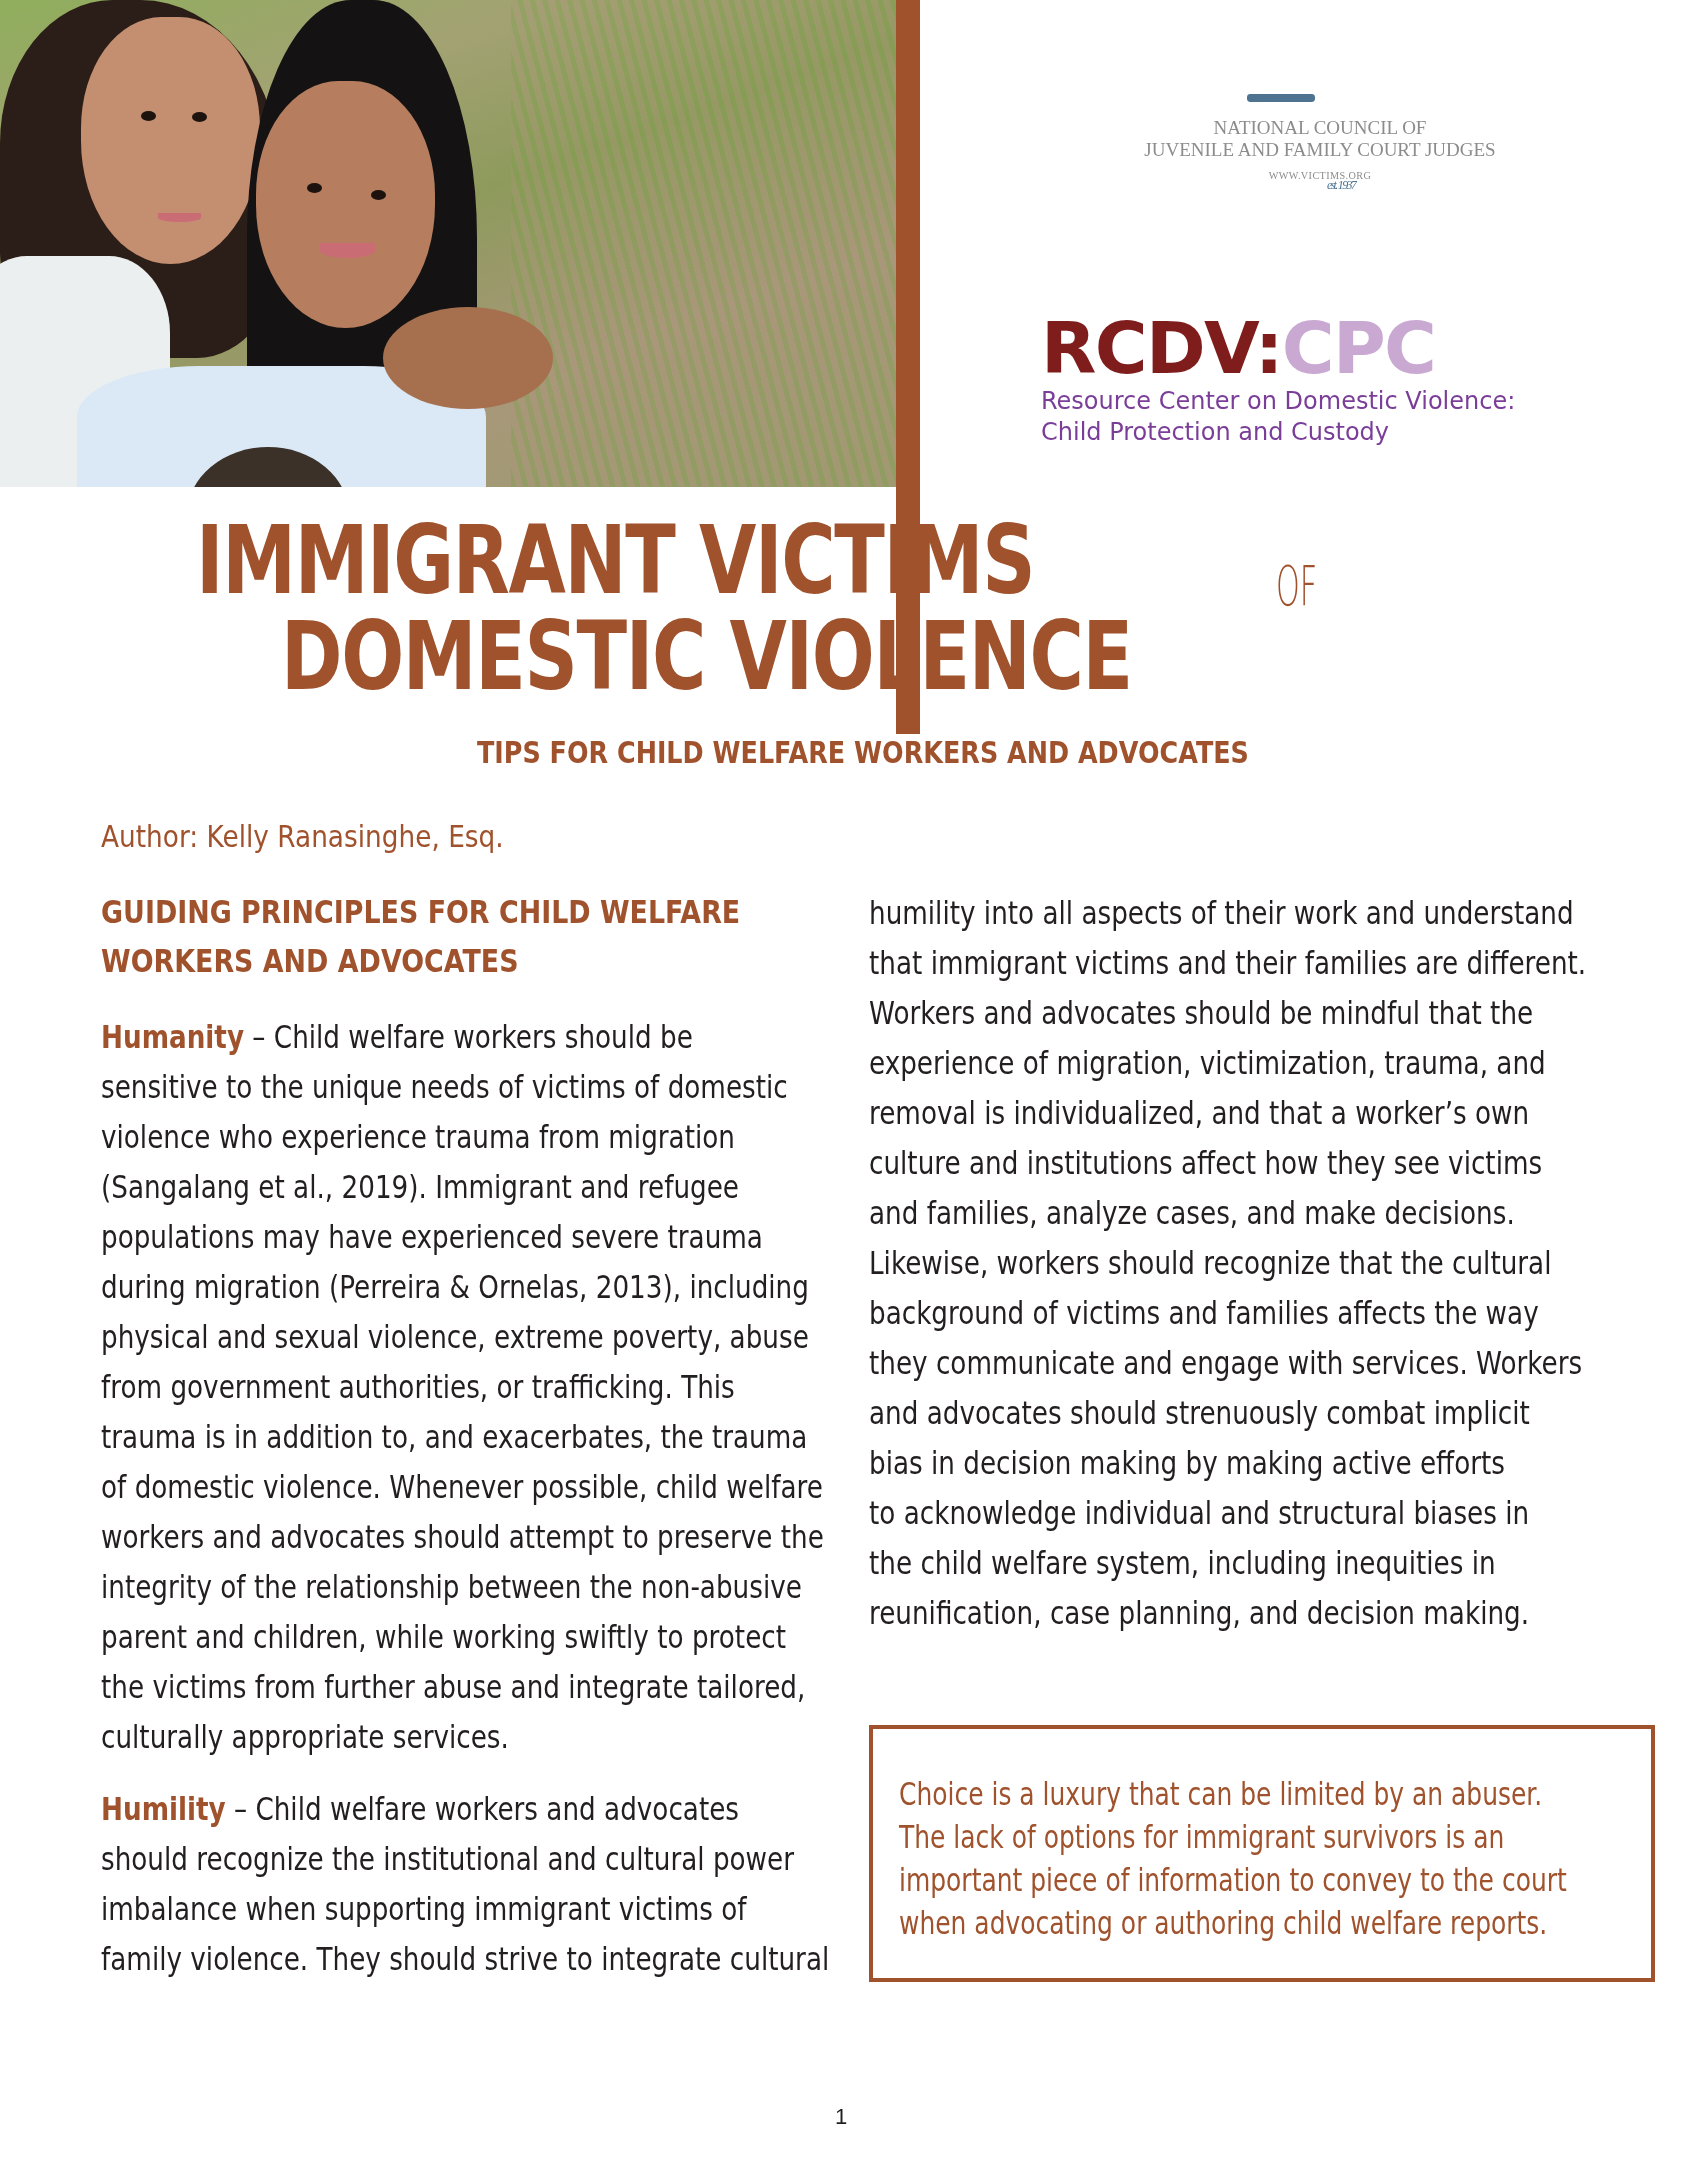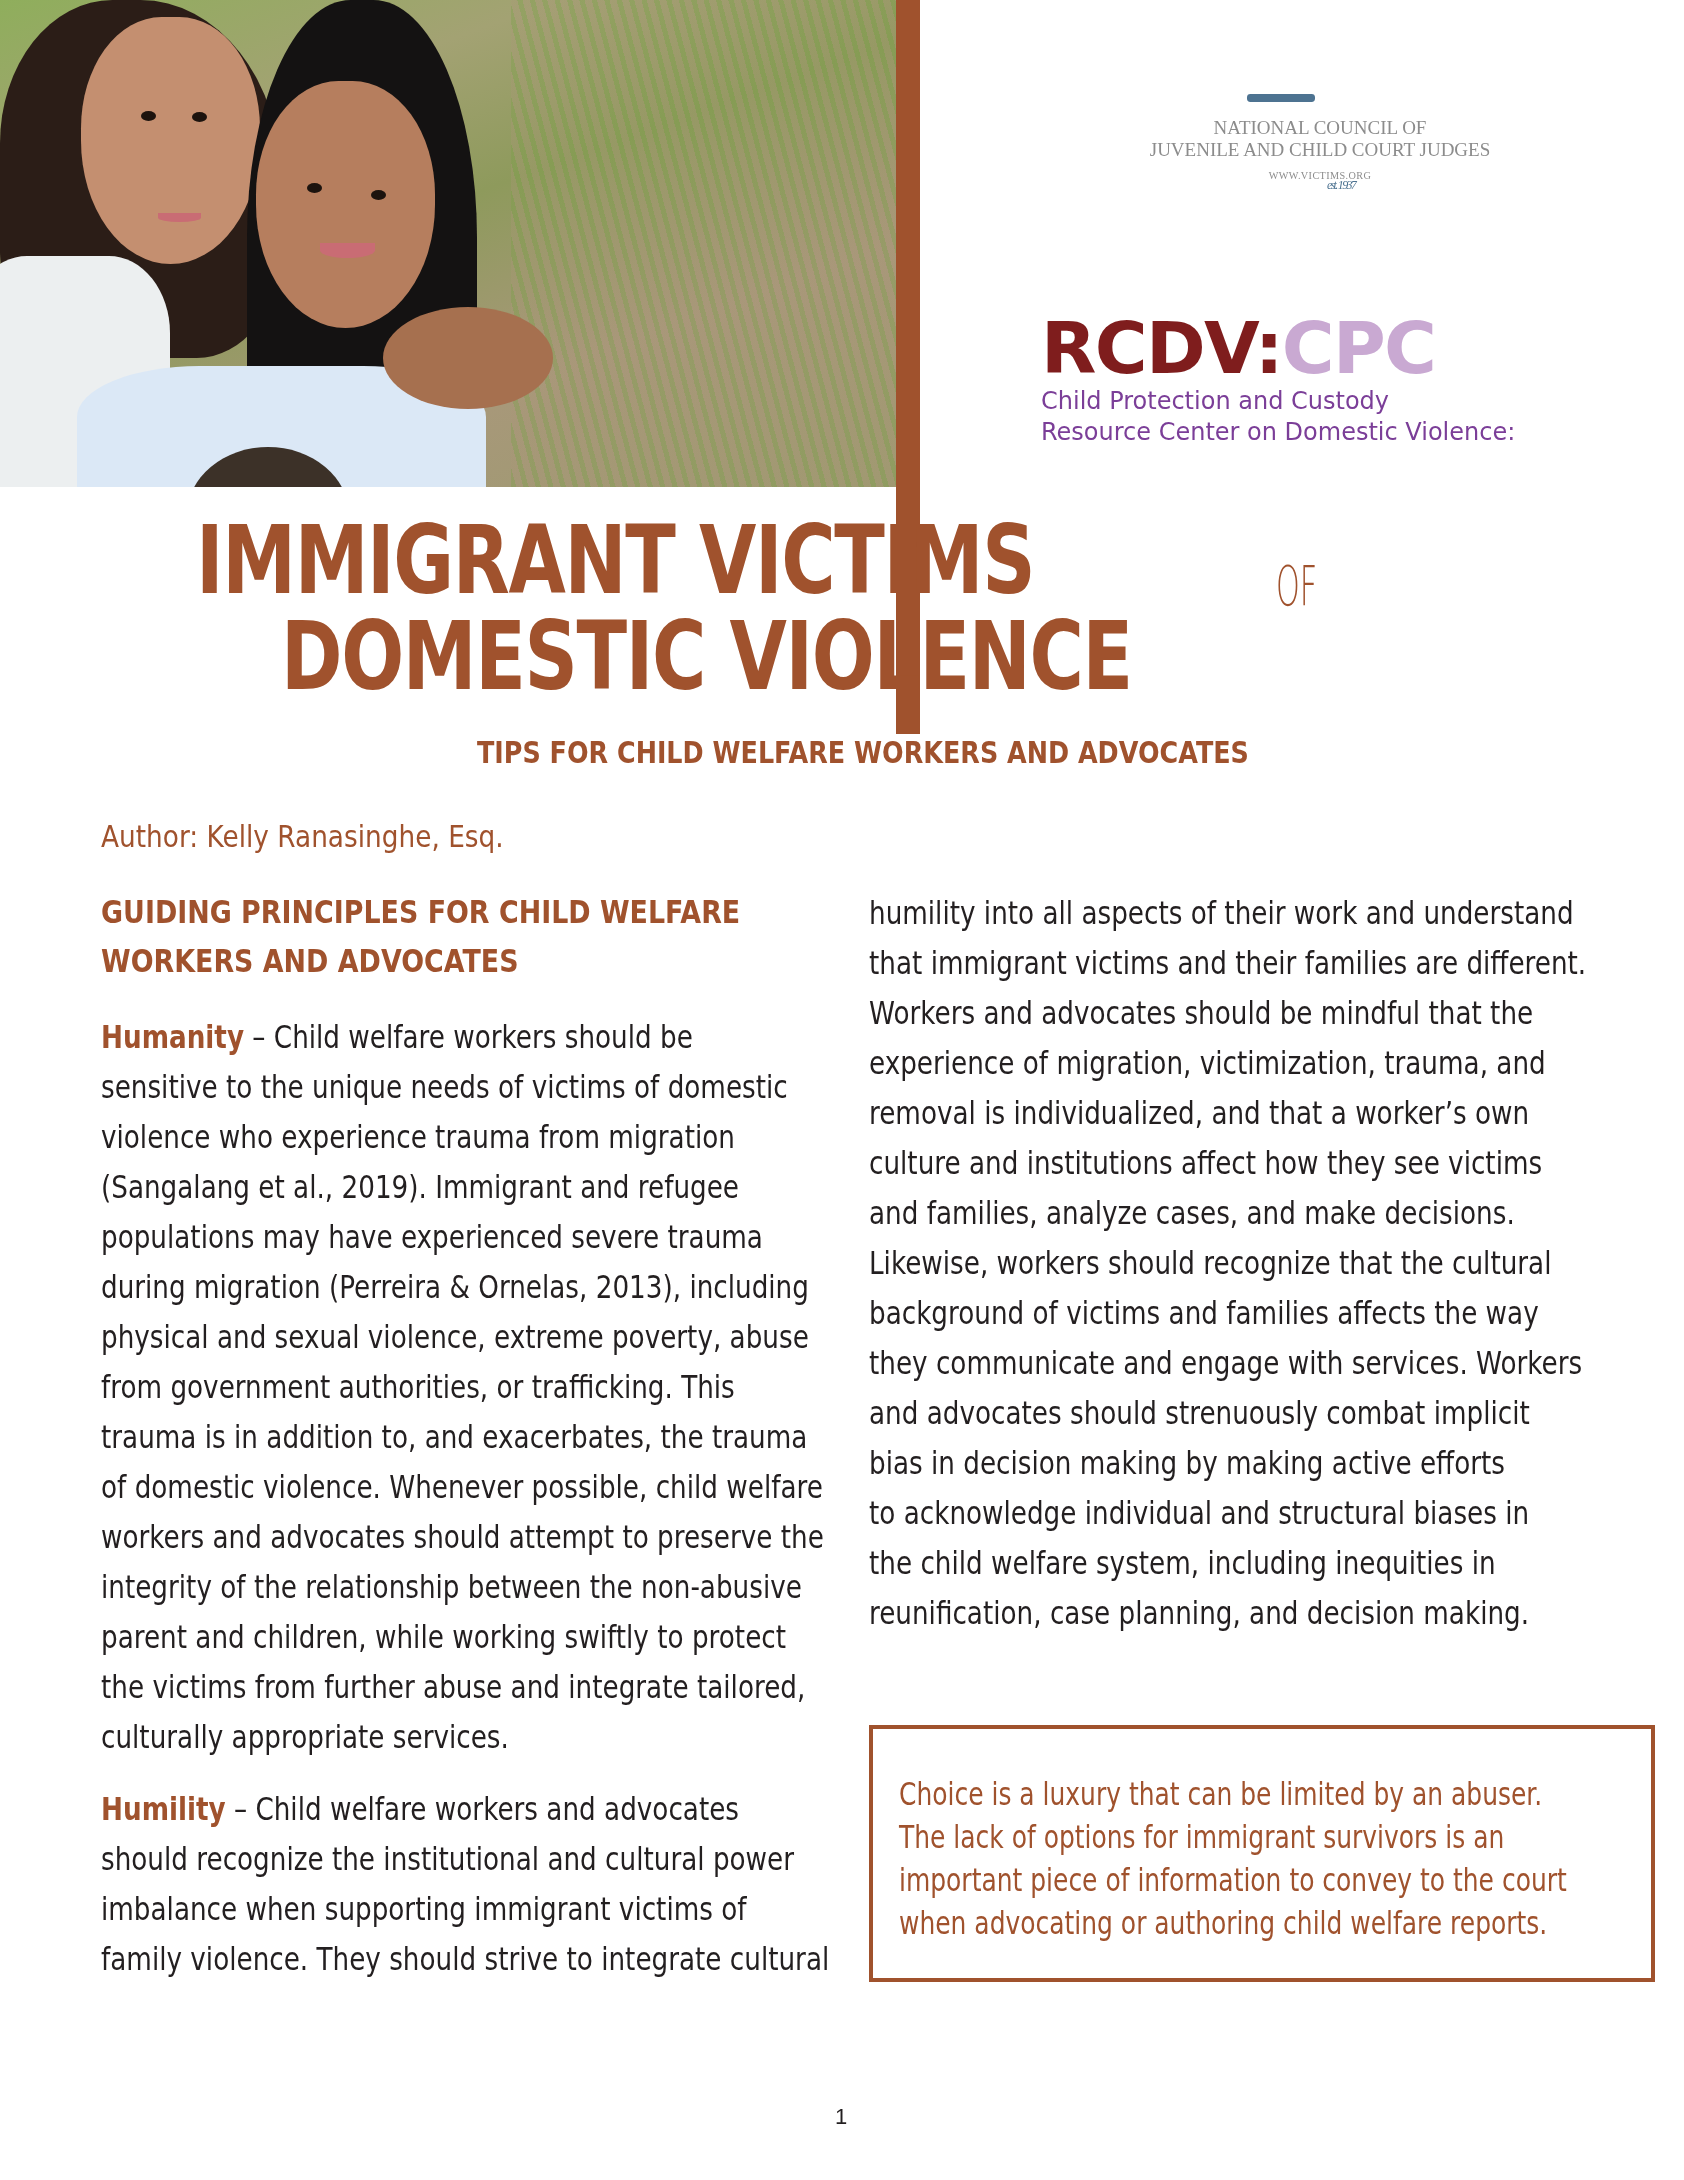--- a/index.html
+++ b/index.html
@@ -84,32 +84,32 @@
 
 <div class="vbar"></div>
 
 <div class="logo">
   <div class="logo-mark">
     <span class="logo-pillar"></span>
     <span class="logo-est">est. 1937</span>
   </div>
   <div class="logo-name">
     <div>NATIONAL COUNCIL OF</div>
-    <div>JUVENILE AND CHILD COURT JUDGES</div>
+    <div>JUVENILE AND FAMILY COURT JUDGES</div>
   </div>
   <div class="logo-url">WWW.VICTIMS.ORG</div>
 </div>
 
 <div class="rcdv">
   <div class="rcdv-mark">
     <span class="rcdv-a">RCDV:</span><span class="rcdv-b">CPC</span>
   </div>
   <div class="rcdv-sub">
+    <div>Resource Center on Domestic Violence:</div>
     <div>Child Protection and Custody</div>
-    <div>Resource Center on Domestic Violence:</div>
   </div>
 </div>
 
 <div class="title t1">IMMIGRANT VICTIMS</div>
 <div class="of">OF</div>
 <div class="title t2">DOMESTIC VIOLENCE</div>
 <div class="subtitle">TIPS FOR CHILD WELFARE WORKERS AND ADVOCATES</div>
 
 <div class="author">Author: Kelly Ranasinghe, Esq.</div>
 

